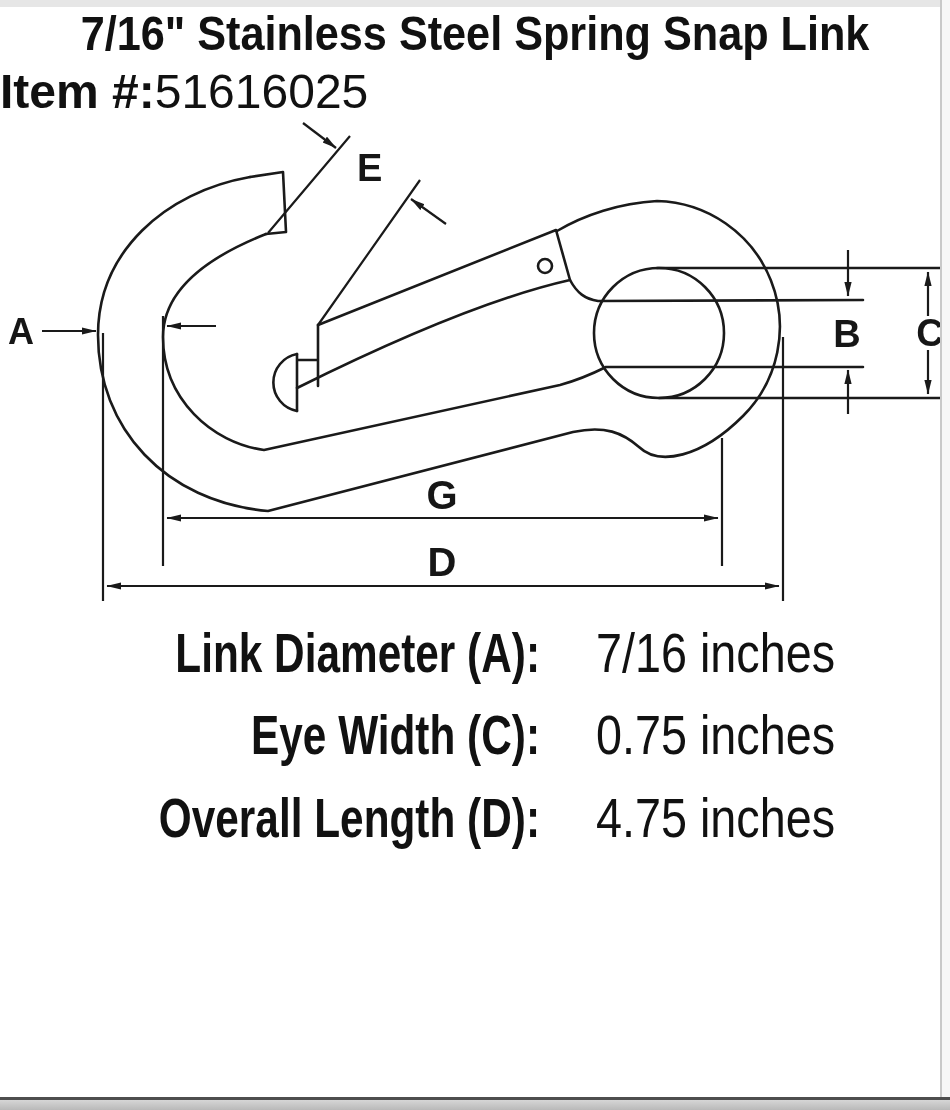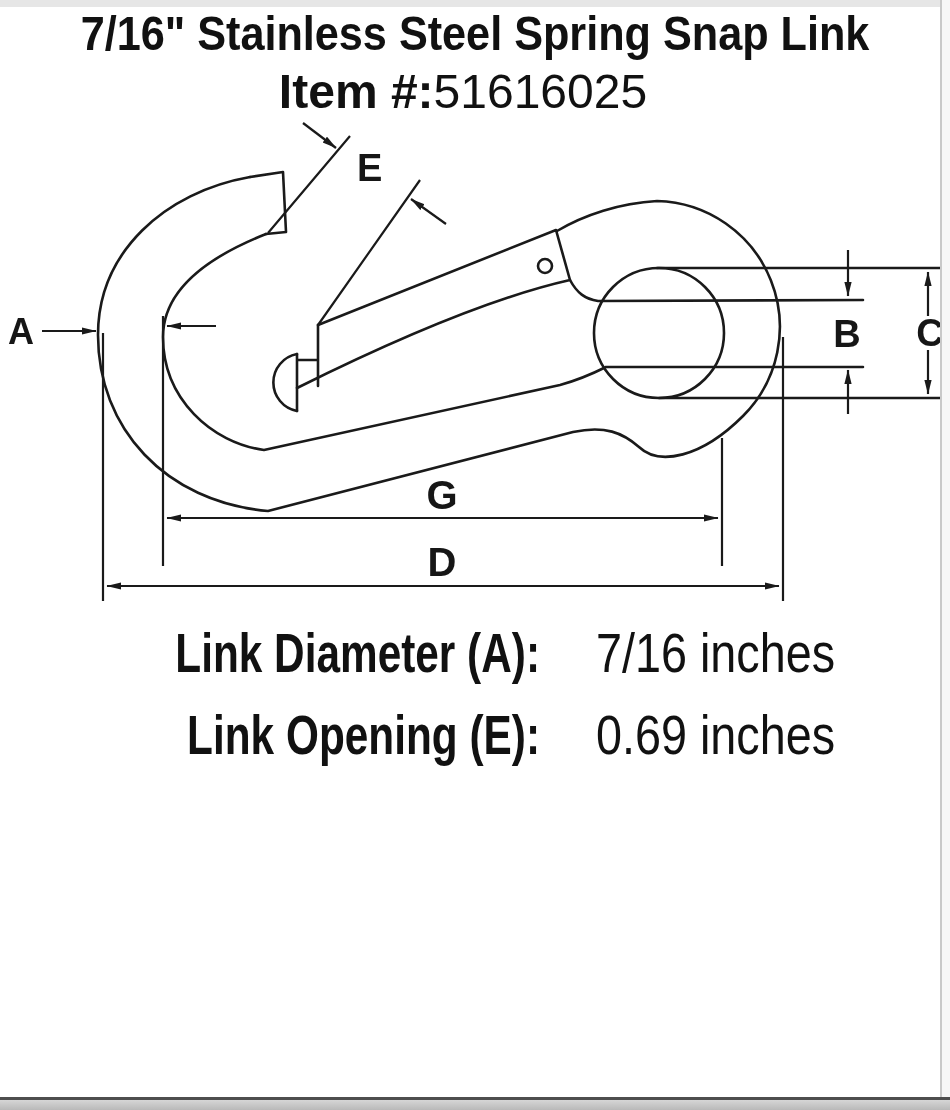--- a/index.html
+++ b/index.html
@@ -8,21 +8,21 @@
   
   .top-band{position:absolute;left:0;top:0;width:100%;height:7px;background:#e6e6e6;}
   .right-band{position:absolute;right:0;top:0;width:8px;height:1100px;background:#f7f7f7;border-left:2px solid #c9c9c9;}
   .bottom-line{position:absolute;left:0;top:1097px;width:100%;height:3px;background:#4e4e4e;}
   .bottom-bar{position:absolute;left:0;top:1100px;width:100%;height:10px;background:linear-gradient(#d6d6d6,#b9b9b9);}
 
   
   .title{position:absolute;left:0;top:6px;width:950px;text-align:center;
          font-size:48px;font-weight:bold;white-space:nowrap;
          transform:scaleX(0.9);transform-origin:50% 50%;}
-  .item-line{position:absolute;left:0;top:64px;width:926px;text-align:center;
+  .item-line{position:absolute;left:0;top:64px;width:926px;text-align:left;
              font-size:48px;white-space:nowrap;}
   .item-line .lbl{font-weight:bold;}
   .item-line .num{font-weight:normal;}
 
   
   #diagram{position:absolute;left:0;top:100px;}
   #diagram text{font-family:"Liberation Sans", sans-serif;font-weight:bold;fill:#161616;}
 
   
   .specs{position:absolute;left:0;top:612px;width:950px;}
@@ -113,21 +113,25 @@
     <text x="442" y="509" font-size="40" text-anchor="middle">G</text>
     <text x="442" y="576" font-size="40" text-anchor="middle">D</text>
   </svg>
 
   <div class="specs">
     <div class="spec-row">
       <div class="spec-label">Link Diameter (A):</div>
       <div class="spec-value">7/16 inches</div>
     </div>
     <div class="spec-row">
-      <div class="spec-label">Link Opening (E):</div>
-      <div class="spec-value">0.69 inches</div>
+      <div class="spec-label">Eye Width (C):</div>
+      <div class="spec-value">0.75 inches</div>
+    </div>
+    <div class="spec-row">
+      <div class="spec-label">Overall Length (D):</div>
+      <div class="spec-value">4.75 inches</div>
     </div>
   </div>
 
   <div class="right-band"></div>
   <div class="bottom-line"></div>
   <div class="bottom-bar"></div>
 </div>
 
 </body></html>

